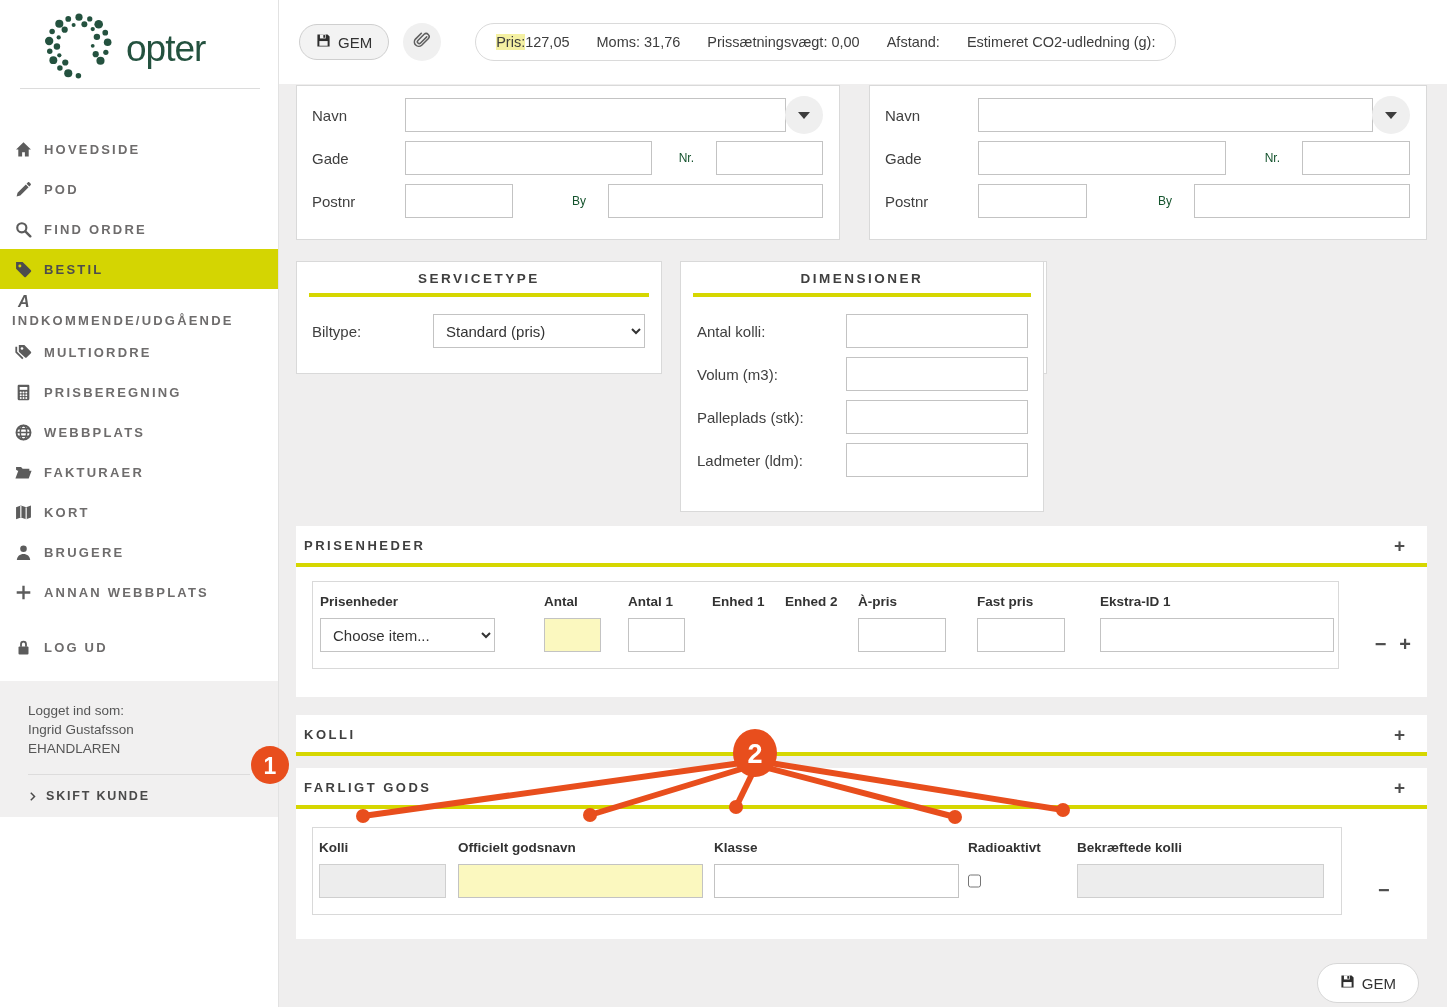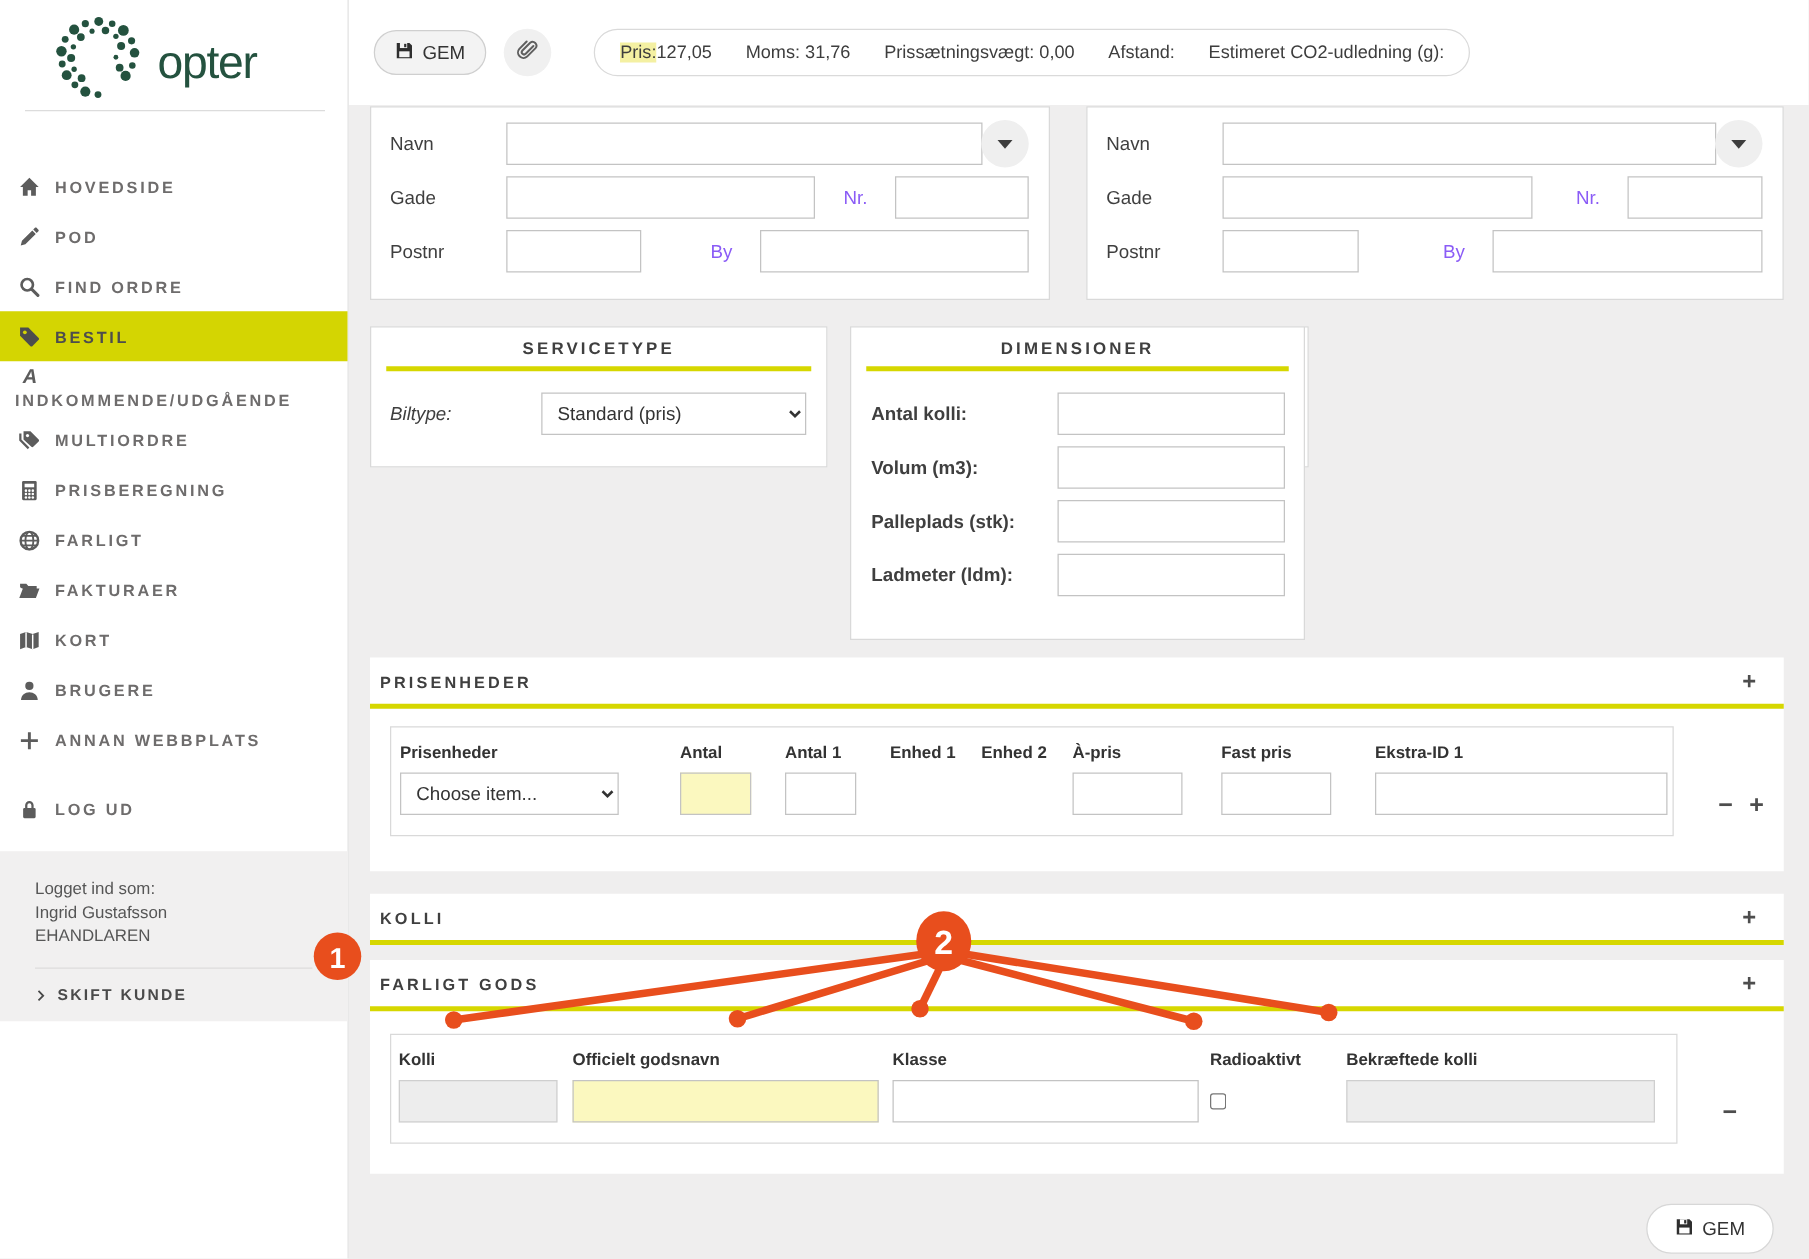--- a/index.html
+++ b/index.html
@@ -72,37 +72,37 @@
     font-size:15px; color:#333; padding:0 8px; outline:none;
   }
   .navn-input { flex:1; }
   .dd-circle {
     width:38px; height:38px; border-radius:50%; background:#efefef; border:none; flex:none;
     margin-left:-1px; display:flex; align-items:center; justify-content:center; cursor:pointer;
   }
   .dd-caret { width:0; height:0; border-left:6px solid transparent; border-right:6px solid transparent;
     border-top:7px solid #3d3d3d; }
   .rgroup { margin-left:auto; display:flex; align-items:center; }
-  .rgroup .slabel { font-size:15px; color:#8b5cf6; margin-right:22px; }
+  .rgroup .slabel { font-size:12px; color:#14532d; margin-right:22px; }
   
   .mid-row { display:flex; gap:19px; padding:21px 20px 0 17px; align-items:flex-start; }
   .mid-left { display:flex; gap:19px; width:365px; }
   .card-header { padding:9px 12px 7px; text-align:center; font-size:13.5px; font-weight:bold;
     letter-spacing:2.5px; color:#3f3f3f; }
   .card-yellow { height:4px; background:#d6d700; margin:0 12px; }
   .st-body { padding:17px 16px 24px 15px; display:flex; align-items:center; }
-  .st-body .flabel { width:121px;font-style:italic; }
+  .st-body .flabel { width:121px; }
   .st-body select { width:212px; }
   .info-body { padding:17px 16px 25px 15px; display:flex; align-items:center; }
   .info-body .flabel { width:182px; }
   .info-body input { width:151px; }
   .dim-card { width:364px; }
   .dim-body { padding:17px 15px 25px 16px; }
   .dim-row { display:flex; align-items:center; height:34px; margin-bottom:9px; }
-  .dim-row .flabel { flex:1;font-weight:bold; }
+  .dim-row .flabel { flex:1; }
   .dim-row input { width:182px; }
   
   .section { background:#fff; margin:0 20px 0 17px; }
   .section.prisenheder { margin-top:14px; }
   .section.kolli { margin-top:18px; }
   .section.farligt { margin-top:12px; }
   .sec-header { display:flex; align-items:center; justify-content:space-between;
     padding:10px 22px 8px 8px; }
   .sec-title { font-size:13px; font-weight:bold; letter-spacing:2.5px; color:#3f3f3f; }
   .sec-plus, .sec-minus { font-size:19px; font-weight:bold; color:#4d4d4d; cursor:pointer; line-height:1; }
@@ -260,21 +260,21 @@
       <span class="nlabel">PRISBEREGNING</span>
     </div>
     <div class="nav-item">
       <span class="nicon">
         <svg class="ic" viewBox="0 0 16 16">
             <circle cx="8" cy="8" r="6.6" fill="none" stroke="#5c5c5c" stroke-width="1.8"></circle>
             <ellipse cx="8" cy="8" rx="3" ry="6.6" fill="none" stroke="#5c5c5c" stroke-width="1.4"></ellipse>
             <path d="M1.4 8h13.2M2.4 4.4h11.2M2.4 11.6h11.2" stroke="#5c5c5c" stroke-width="1.4" fill="none"></path>
           </svg>
         </span>
-      <span class="nlabel">FARLIGT</span>
+      <span class="nlabel">WEBBPLATS</span>
     </div>
     <div class="nav-item">
       <span class="nicon">
         <svg class="ic" viewBox="0 0 16 16">
             <path d="M.4 13.6 3.1 6.4h12.5l-2.7 7.2zM1 5.4V2.8h4.7l1.5 1.7h6.3v1.9H2.5z"></path>
           </svg>
         </span>
       <span class="nlabel">FAKTURAER</span>
     </div>
     <div class="nav-item">

